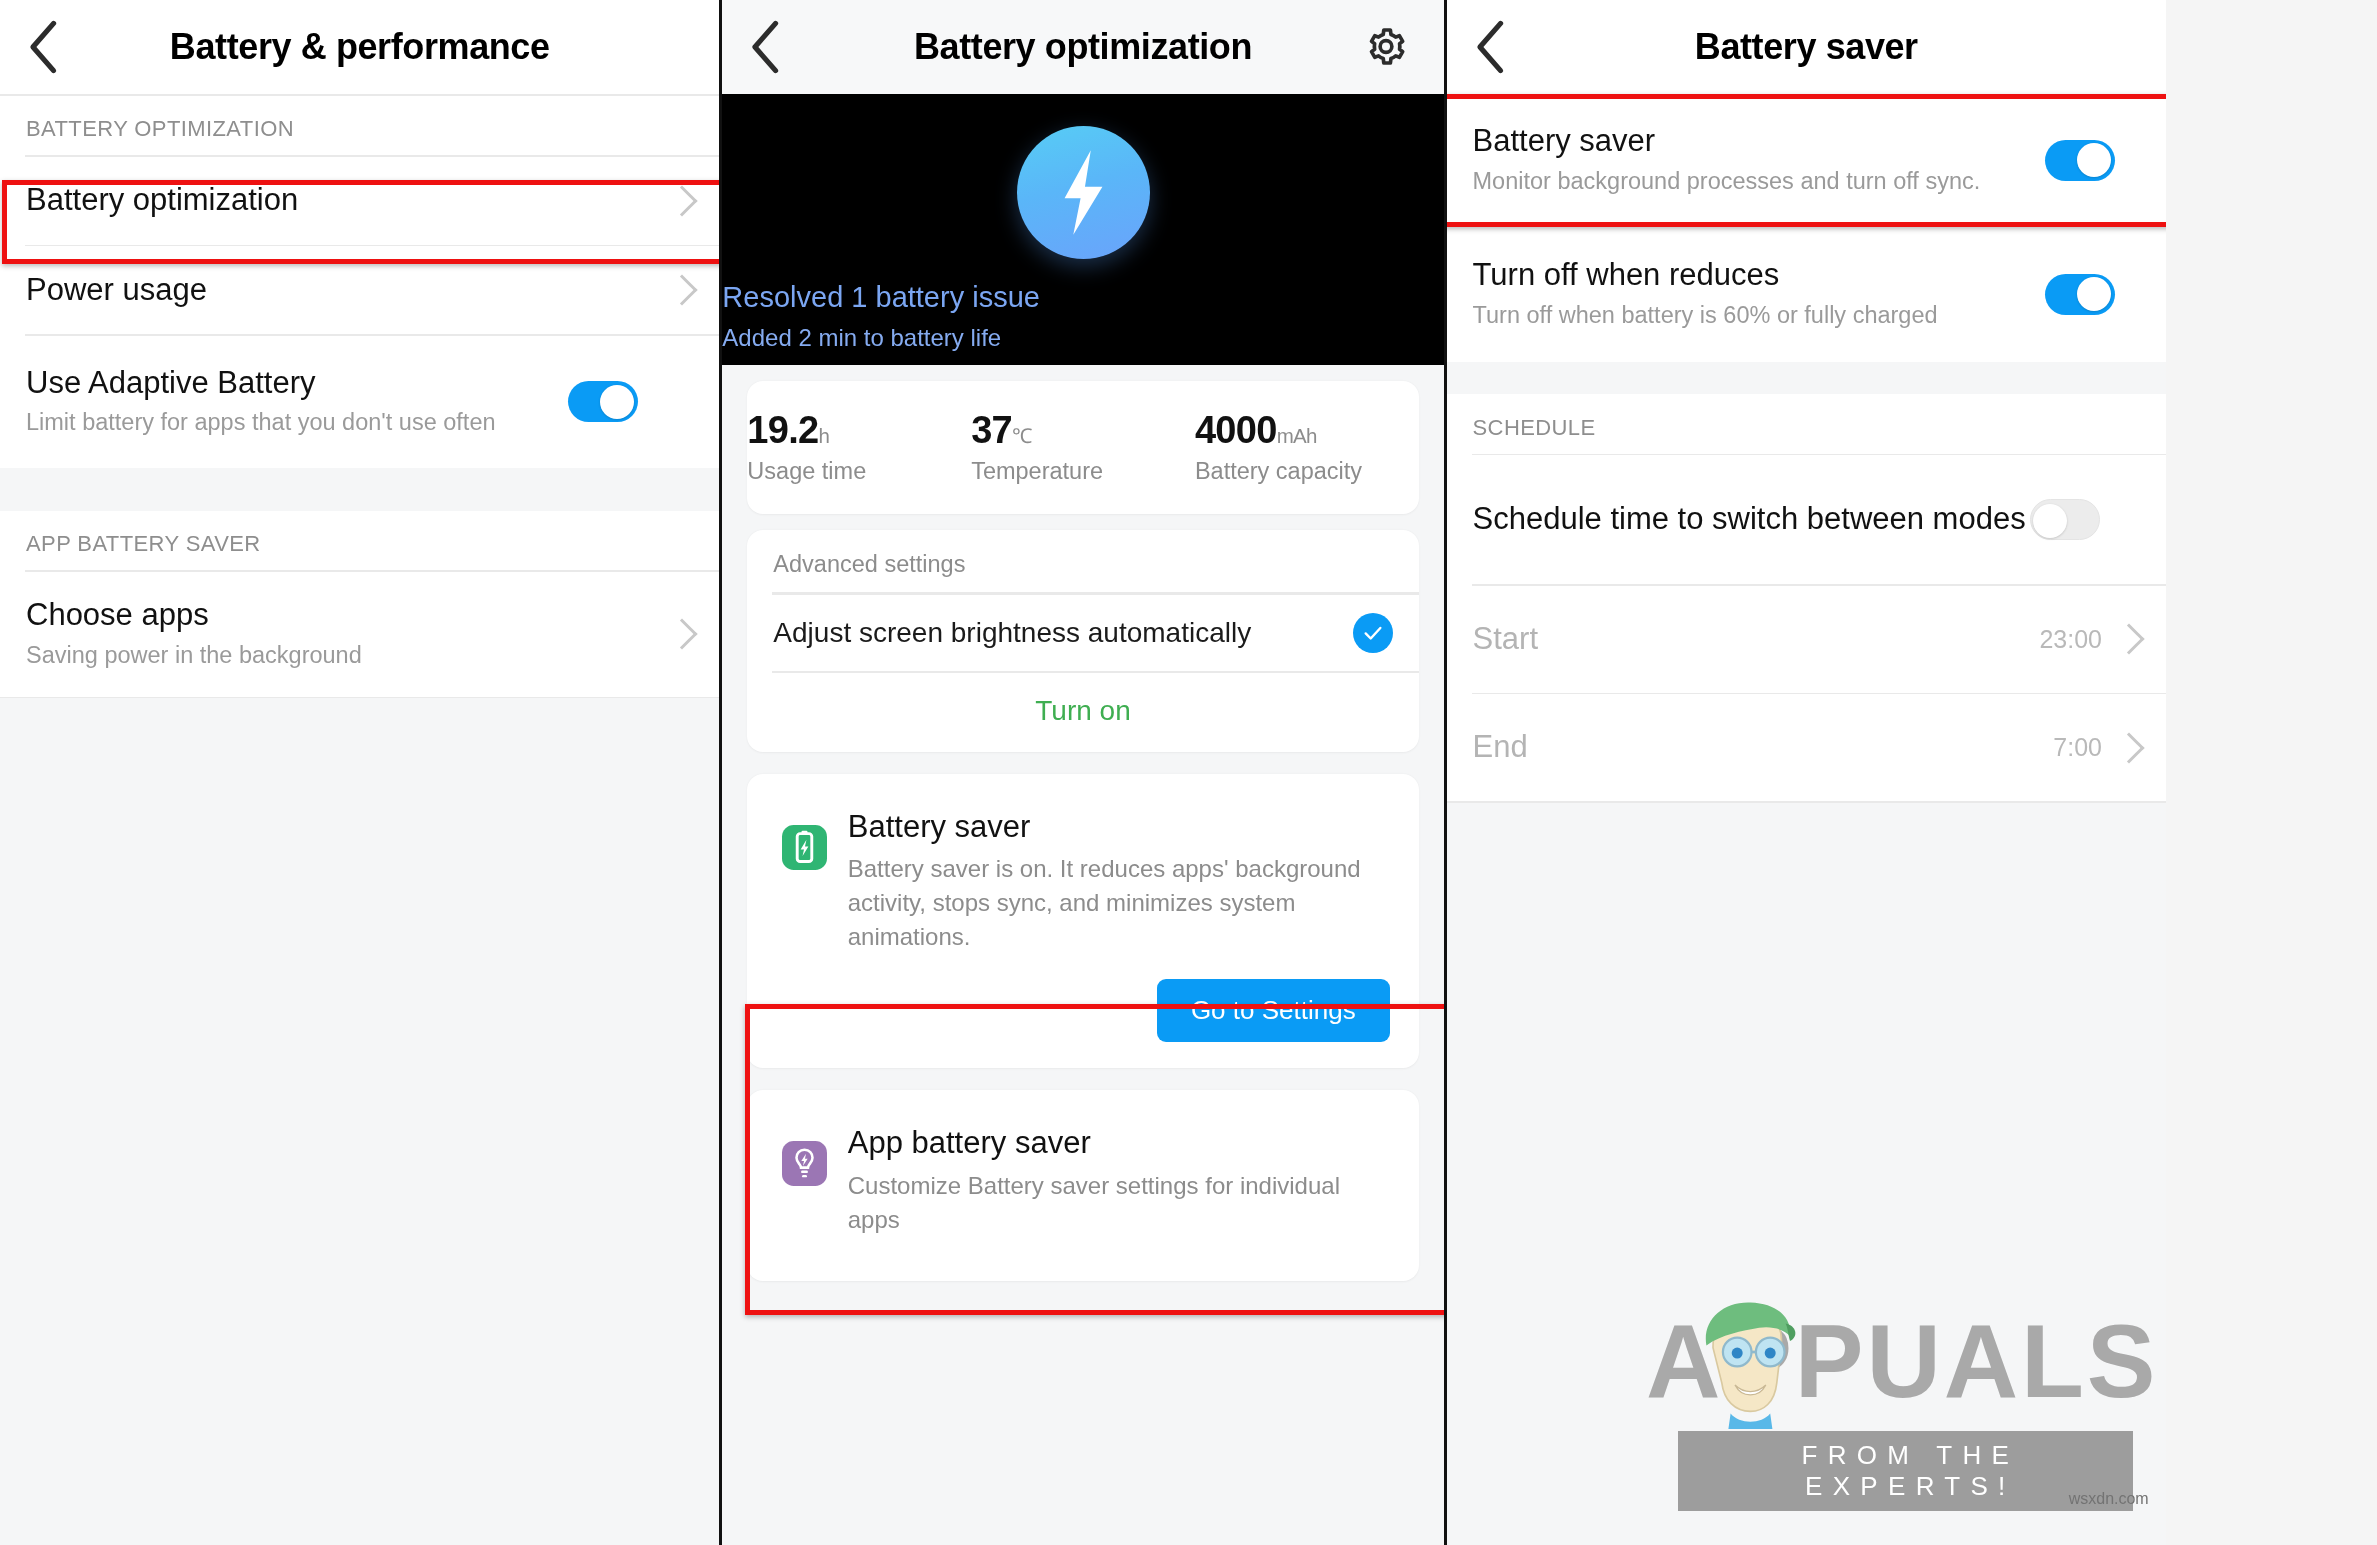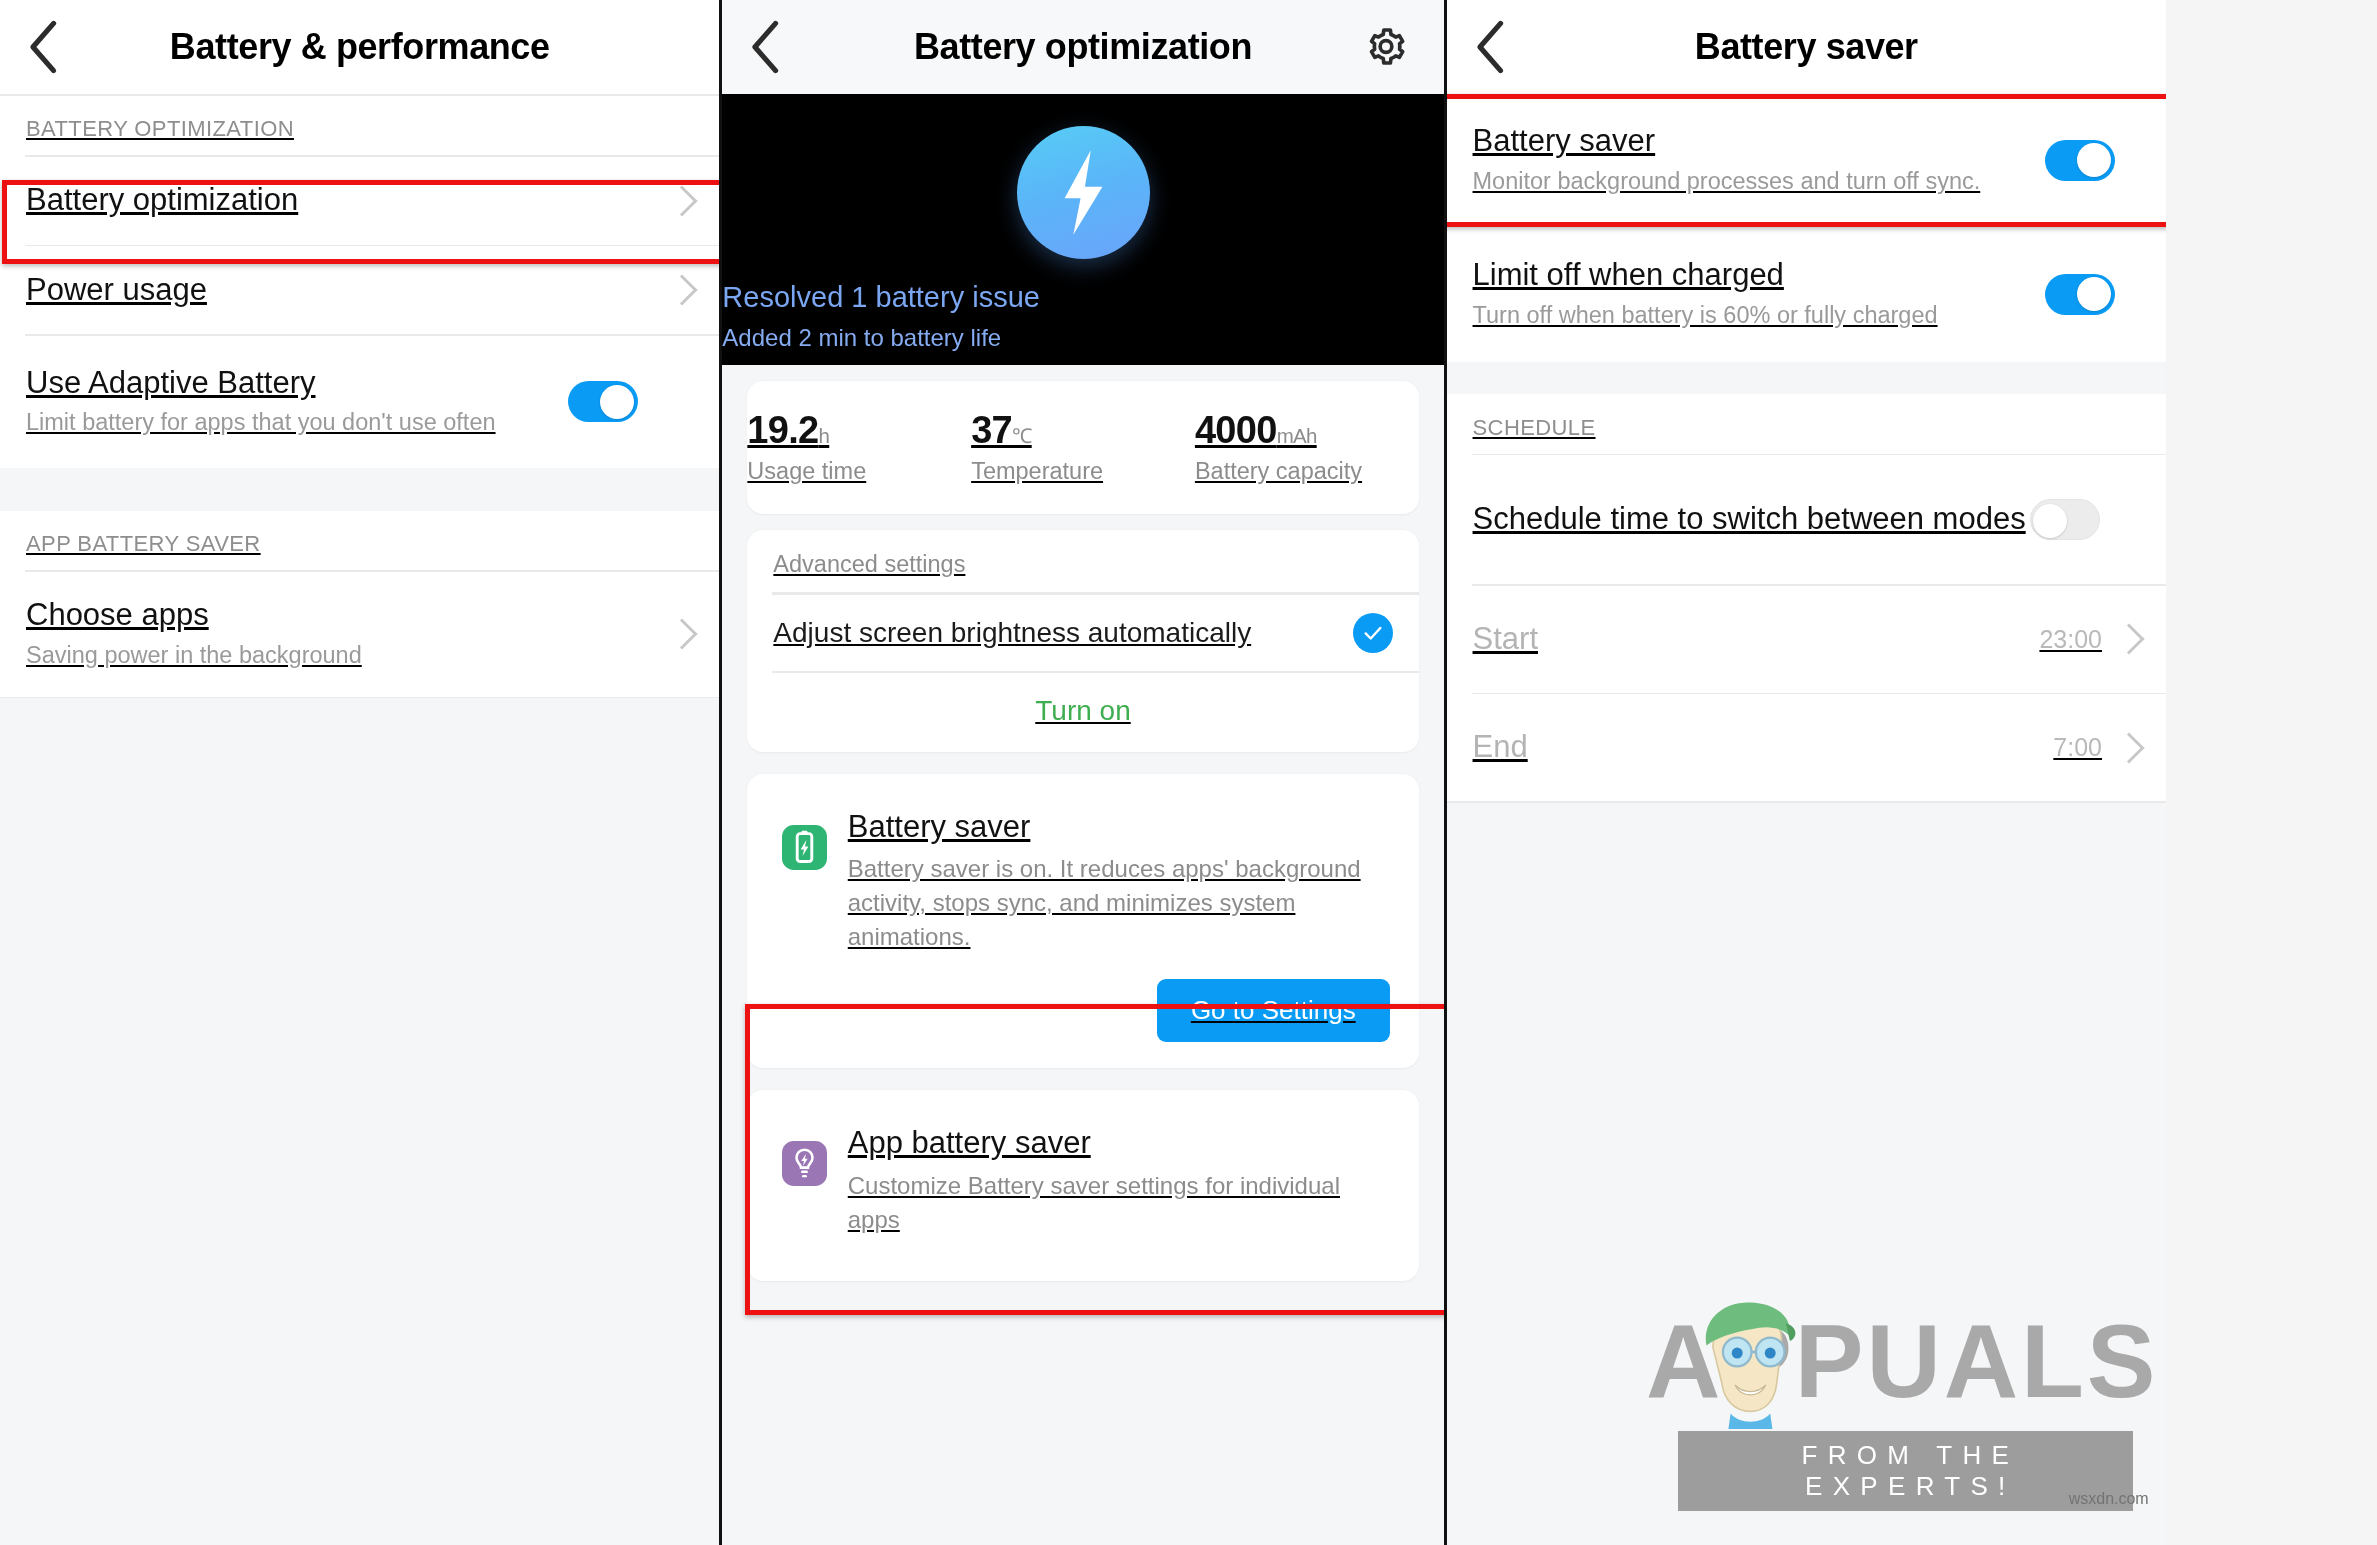--- a/index.html
+++ b/index.html
@@ -2,21 +2,21 @@
 <html style="font-size:11.7px"><head>
 <meta charset="utf-8">
 <style>
   html,body{margin:0;padding:0;}
   body{
     width:2377px;height:1546px;
     background:#f5f5f5;
     font-family:"Liberation Sans", sans-serif;
     overflow:hidden;
   }
-  .screens{position:relative;width:2166px;height:1546px;display:flex;text-decoration:underline;}
+  .screens{position:relative;width:2166px;height:1546px;display:flex;}
 
   
   .panel{position:relative;height:1546px;background:#f5f6f7;overflow:hidden;}
   .panel.p1{width:792px;}
   .panel.p2{width:794px;}
   .panel.p3{width:792px;}
   .divider-v{width:2.9px;height:1546px;background:#111;flex:0 0 2.9px;}
 
   
   .appbar{height:94px;background:#fff;display:flex;align-items:center;position:relative;}
@@ -314,21 +314,21 @@
           <div class="row-sub">Monitor background processes and turn off sync.</div>
         </div>
         <div class="toggle on">
           <div class="knob"></div>
         </div>
       </div>
       <div class="hairline"></div>
 
       <div class="row" style="min-height:136px">
         <div class="row-text" style="max-width:572px">
-          <div class="row-title">Limit off when charged</div>
+          <div class="row-title">Turn off when reduces</div>
           <div class="row-sub">Turn off when battery is 60% or fully charged</div>
         </div>
         <div class="toggle on">
           <div class="knob"></div>
         </div>
       </div>
     </div>
 
     <div class="grayband" style="height:32px"></div>
 

